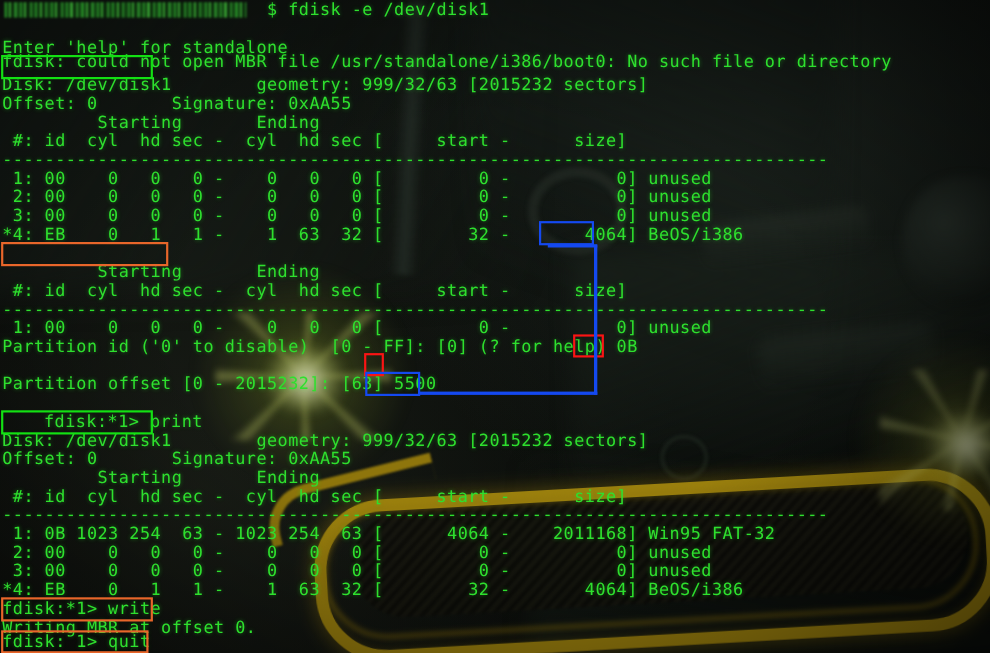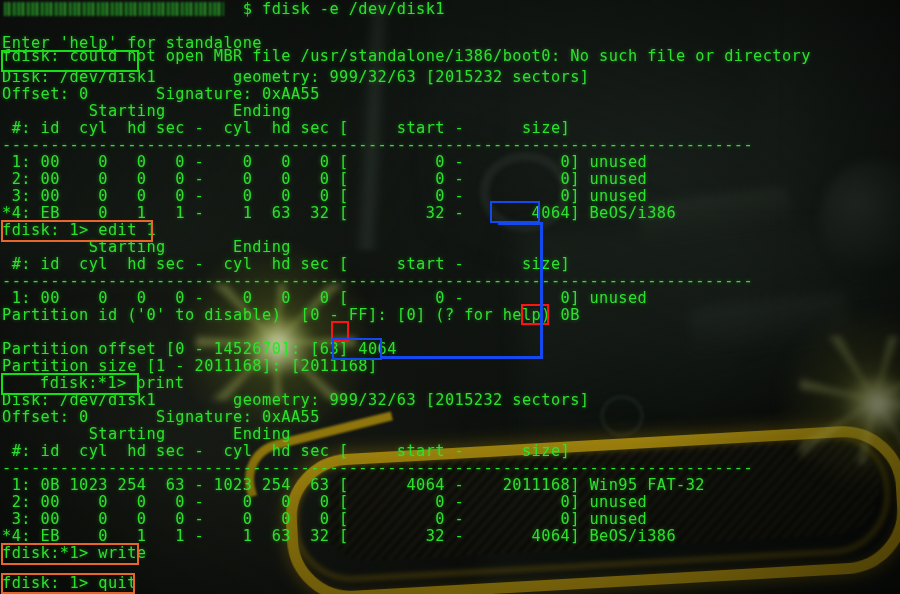--- a/index.html
+++ b/index.html
@@ -228,39 +228,38 @@
       <div class="line" style="top: 35px;">Enter 'help' for standalone</div>
       <div class="line" style="top: 69px;">Disk: /dev/disk1        geometry: 999/32/63 [2015232 sectors]</div>
       <div class="line" style="top: 86px;">Offset: 0       Signature: 0xAA55</div>
       <div class="line" style="top: 103px;">         Starting       Ending</div>
       <div class="line" style="top: 120px;"> #: id  cyl  hd sec -  cyl  hd sec [     start -      size]</div>
       <div class="line" style="top: 137px;">------------------------------------------------------------------------------</div>
       <div class="line" style="top: 154px;"> 1: 00    0   0   0 -    0   0   0 [         0 -          0] unused</div>
       <div class="line" style="top: 171px;"> 2: 00    0   0   0 -    0   0   0 [         0 -          0] unused</div>
       <div class="line" style="top: 188px;"> 3: 00    0   0   0 -    0   0   0 [         0 -          0] unused</div>
       <div class="line" style="top: 205px;">*4: EB    0   1   1 -    1  63  32 [        32 -       4064] BeOS/i386</div>
-      <div class="line" style="top: 222px;">fdisk: 1&gt; edit 1</div>
       <div class="line" style="top: 239px;">         Starting       Ending</div>
       <div class="line" style="top: 256px;"> #: id  cyl  hd sec -  cyl  hd sec [     start -      size]</div>
       <div class="line" style="top: 273px;">------------------------------------------------------------------------------</div>
       <div class="line" style="top: 290px;"> 1: 00    0   0   0 -    0   0   0 [         0 -          0] unused</div>
       <div class="line" style="top: 307px;">Partition id ('0' to disable)  [0 - FF]: [0] (? for help) 0B</div>
-      <div class="line" style="top: 341px;">Partition offset [0 - 1452670]: [63] 4064</div>
-      <div class="line" style="top: 358px;">Partition size [1 - 2011168]: [2011168]</div>
+      <div class="line" style="top: 341px;">Partition offset [0 - 2015232]: [63] 5500</div>
       <div class="line" style="top: 375px; margin-left: 38px;">fdisk:*1&gt; print</div>
       <div class="line" style="top: 392px;">Disk: /dev/disk1        geometry: 999/32/63 [2015232 sectors]</div>
       <div class="line" style="top: 409px;">Offset: 0       Signature: 0xAA55</div>
       <div class="line" style="top: 426px;">         Starting       Ending</div>
       <div class="line" style="top: 443px;"> #: id  cyl  hd sec -  cyl  hd sec [     start -      size]</div>
       <div class="line" style="top: 460px;">------------------------------------------------------------------------------</div>
       <div class="line" style="top: 477px;"> 1: 0B 1023 254  63 - 1023 254  63 [      4064 -    2011168] Win95 FAT-32</div>
       <div class="line" style="top: 494px;"> 2: 00    0   0   0 -    0   0   0 [         0 -          0] unused</div>
       <div class="line" style="top: 511px;"> 3: 00    0   0   0 -    0   0   0 [         0 -          0] unused</div>
       <div class="line" style="top: 528px;">*4: EB    0   1   1 -    1  63  32 [        32 -       4064] BeOS/i386</div>
       <div class="line" style="top: 545px;">fdisk:*1&gt; write</div>
+      <div class="line" style="top: 562px;">Writing MBR at offset 0.</div>
       <div class="line" style="top: 575px;">fdisk: 1&gt; quit</div>
     </div>
 
   <div class="redacted"></div>
 
   <div id="annos">
       <div class="anno" style="left: 1px; top: 50px; width: 138px; height: 22px; border: 2.5px solid rgb(19, 224, 19);"></div>
       <div class="anno" style="left: 1px; top: 220px; width: 152px; height: 22px; border: 2.5px solid rgb(232, 102, 42);"></div>
       <div class="anno" style="left: 521px; top: 304px; width: 28px; height: 21px; border: 2.5px solid rgb(251, 20, 20);"></div>
       <div class="anno" style="left: 331px; top: 321px; width: 18px; height: 21px; border: 2.5px solid rgb(251, 20, 20);"></div>

